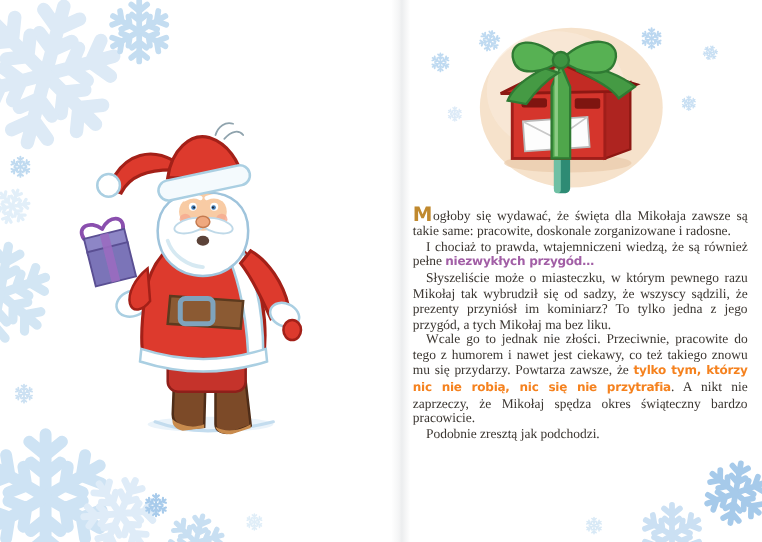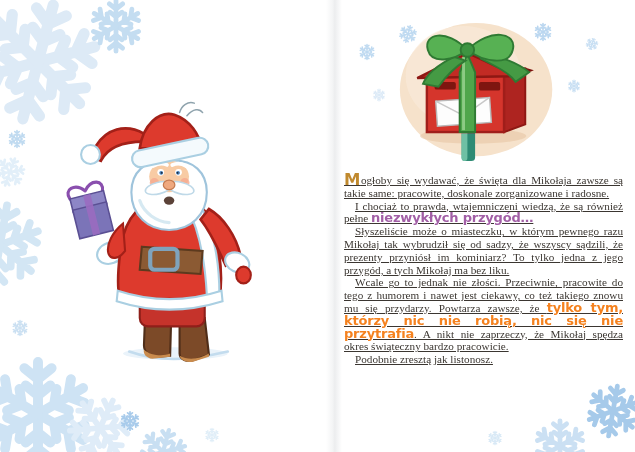--- a/index.html
+++ b/index.html
@@ -5,28 +5,28 @@
 <style>
   html,body{margin:0;padding:0;background:#ffffff;}
   .spread{position:relative;width:635px;height:452px;background:#ffffff;overflow:hidden;
           font-family:"Liberation Serif",serif;}
   .gutter{position:absolute;left:326px;top:0;width:16px;height:452px;pointer-events:none;
           background:linear-gradient(90deg,rgba(100,110,120,0) 0%,rgba(100,110,120,0.07) 40%,
           rgba(100,110,120,0.12) 55%,rgba(100,110,120,0) 100%);}
   .flakes{position:absolute;inset:0;}
   .flake{position:absolute;display:block;}
   .story{position:absolute;left:344px;top:174px;width:279px;text-align:justify;
-         color:var(--body-text);font-size:11.2px;line-height:12.8px;text-decoration:underline;}
+         color:var(--body-text);font-size:11.2px;line-height:12.8px;}
   .story p{margin:0;text-indent:11px;}
   .story p.first{text-indent:0;}
   .dropcap{font-family:"DejaVu Sans",sans-serif;font-weight:bold;color:var(--drop-cap);
            font-size:16.5px;line-height:0;vertical-align:-1px;letter-spacing:0.5px;}
   .seg-normal{}
   .seg-purple,.seg-green,.seg-orange{font-family:"DejaVu Sans",sans-serif;font-weight:bold;
-           font-size:13px;letter-spacing:-0.2px;}
+           font-size:10px;letter-spacing:-0.2px;}
   .seg-purple{color:var(--highlight-purple);}
   .seg-green{color:var(--highlight-green);}
   .seg-orange{color:var(--highlight-orange);}
   .illu{position:absolute;}
 </style>
 </head>
 <body>
 
 <div class="spread">
 
@@ -241,16 +241,16 @@
       <path d="M74,33 C98,9 126,15 121,33 C117,50 90,45 74,33 Z" fill="#57b153"></path>
       <circle cx="74" cy="33" r="7" fill="#3e9441"></circle>
     </g>
   </svg>
 
   <div class="story">
       <p class="first"><span class="dropcap">M</span><span class="seg-normal">ogłoby się wydawać, że święta dla Mikołaja zawsze są takie same: pracowite, doskonale zorganizowane i radosne.</span></p>
       <p><span class="seg-normal">I chociaż to prawda, wtajemniczeni wiedzą, że są również pełne </span><span class="seg-purple">niezwykłych przygód…</span></p>
       <p><span class="seg-normal">Słyszeliście może o miasteczku, w którym pewnego razu Mikołaj tak wybrudził się od sadzy, że wszyscy sądzili, że prezenty przyniósł im kominiarz? To tylko jedna z jego przygód, a tych Mikołaj ma bez liku.</span></p>
       <p><span class="seg-normal">Wcale go to jednak nie złości. Przeciwnie, pracowite do tego z humorem i nawet jest ciekawy, co też takiego znowu mu się przydarzy. Powtarza zawsze, że </span><span class="seg-orange">tylko tym, którzy nic nie robią, nic się nie przytrafia</span><span class="seg-normal">. A nikt nie zaprzeczy, że Mikołaj spędza okres świąteczny bardzo pracowicie.</span></p>
-      <p><span class="seg-normal">Podobnie zresztą jak listonosz.</span></p>
+      <p><span class="seg-normal">Podobnie zresztą jak podchodzi.</span></p>
     </div>
 
 </div>
 
 </body></html>

